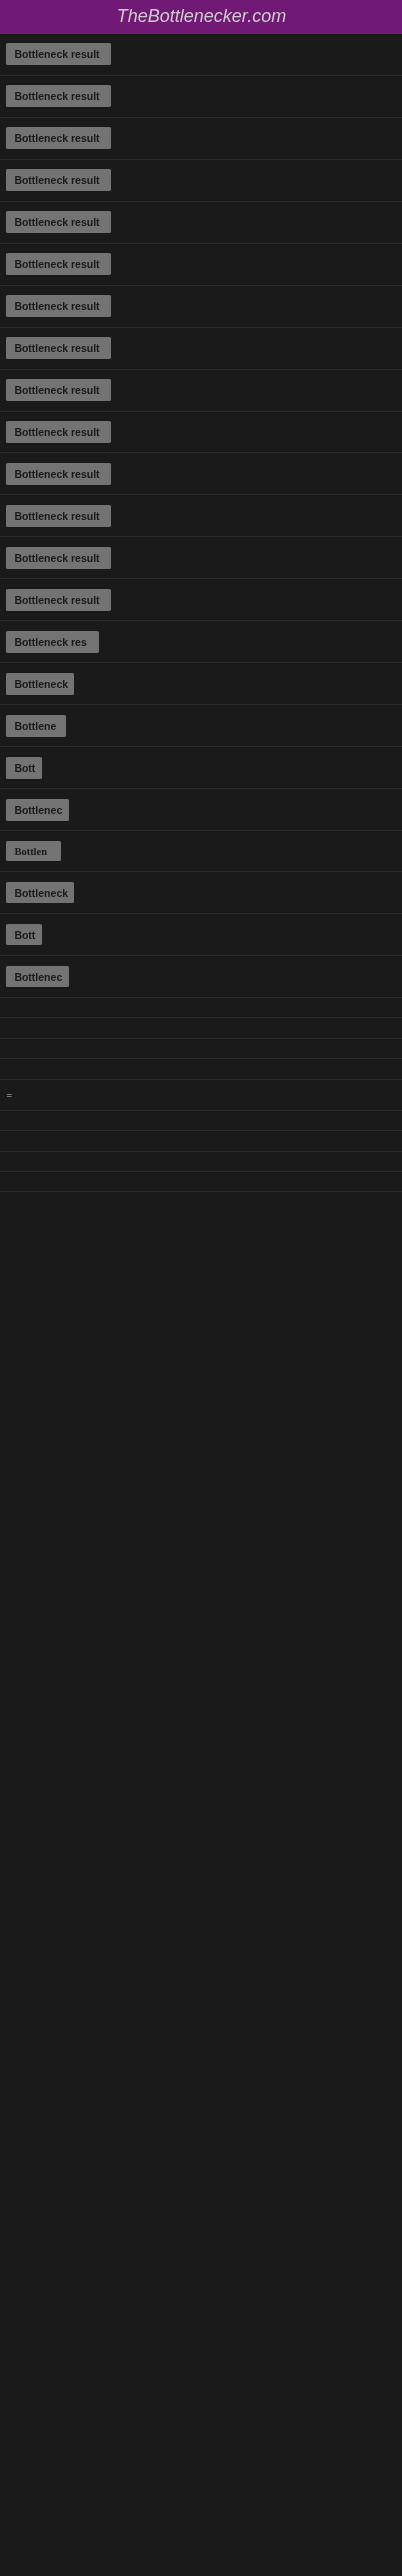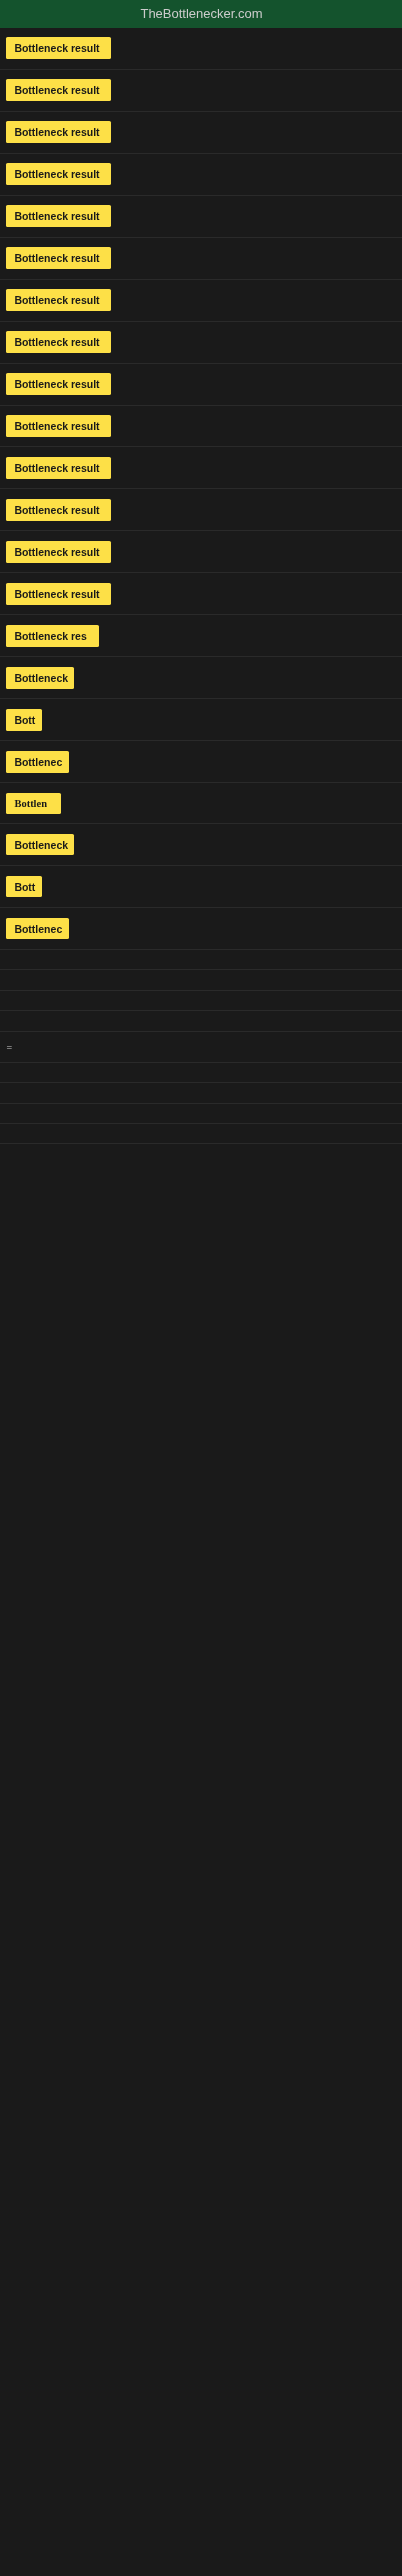--- a/index.html
+++ b/index.html
@@ -12,28 +12,29 @@
       width: 403px;
       min-height: 2576px;
       background-color: #1a1a1a;
       font-family: Arial, sans-serif;
       position: relative;
     }
 
     .site-title {
       text-align: center;
       color: #cccccc;
-      font-size: 13px;
+      font-size: 18px;
       padding: 6.4px 0;
-      background-color: #14532d;
+      background-color: #701a75;
+      font-style: italic;
     }
 
     .bottleneck-item {
       display: inline-block;
-      background-color: #fde047;
+      background-color: #737373;
       color: #1a1a1a;
       font-size: 10.5px;
       font-weight: bold;
       padding: 4.8px 8px;
       border-radius: 1.6px;
       margin-left: 3.2px;
       white-space: nowrap;
       overflow: hidden;
     }
 
@@ -101,20 +102,23 @@
     <div class="row">
       <div class="bottleneck-item" style="max-width: 105px; min-width: 105px;">Bottleneck result</div>
     </div>
     <div class="row">
       <div class="bottleneck-item" style="max-width: 93px; min-width: 93px;">Bottleneck res</div>
     </div>
     <div class="row">
       <div class="bottleneck-item" style="max-width: 68px; min-width: 68px;">Bottleneck</div>
     </div>
     <div class="row">
+      <div class="bottleneck-item" style="max-width: 60px; min-width: 60px;">Bottlene</div>
+    </div>
+    <div class="row">
       <div class="bottleneck-item" style="max-width: 36px; min-width: 36px;">Bott</div>
     </div>
     <div class="row">
       <div class="bottleneck-item" style="max-width: 63px; min-width: 63px;">Bottlenec</div>
     </div>
     <div class="row">
       <div class="bottleneck-item" style="max-width: 55px; min-width: 55px; font-family: Liberation Serif, serif;">Bottlen</div>
     </div>
     <div class="row">
       <div class="bottleneck-item" style="max-width: 68px; min-width: 68px;">Bottleneck</div>

